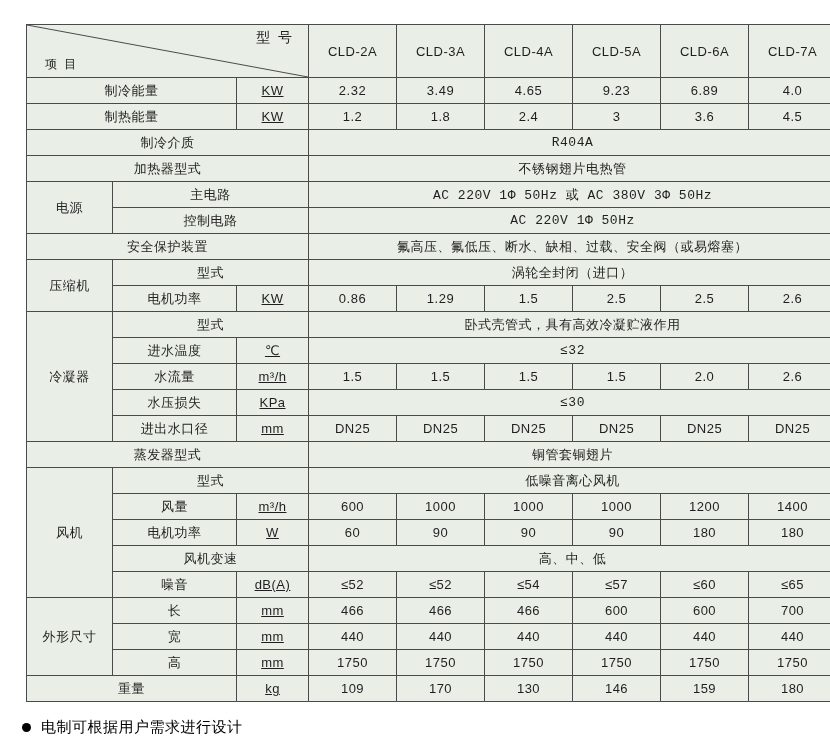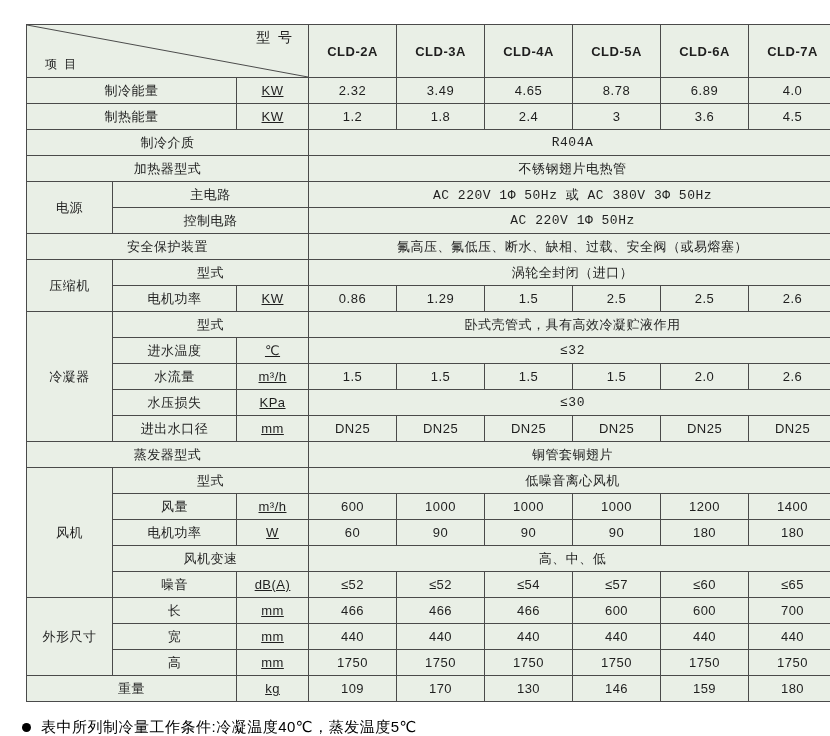--- a/index.html
+++ b/index.html
@@ -52,21 +52,21 @@
     font-size: 13px;
     letter-spacing: 1px;
   }
   td.wide {
     font-size: 13px;
     letter-spacing: 1px;
     font-family: Liberation Mono, monospace;
   }
   td.model-head {
     font-size: 14px;
-    font-weight: bold;
+    font-weight: normal;
     letter-spacing: 1px;
   }
   
   .corner {
     position: relative;
     height: 52px !important;
     padding: 0 !important;
     background: #e9efe6;
   }
   .corner .diag {
@@ -147,21 +147,21 @@
       <td class="model-head">CLD-6A</td>
       <td class="model-head">CLD-7A</td>
     </tr>
 
     <tr>
       <td colspan="2" class="label-left">制冷能量</td>
       <td class="unit">KW</td>
       <td class="val">2.32</td>
       <td class="val">3.49</td>
       <td class="val">4.65</td>
-      <td class="val">8.78</td>
+      <td class="val">9.23</td>
       <td class="val">6.89</td>
       <td class="val">4.0</td>
     </tr>
 
     <tr>
       <td colspan="2" class="label-left">制热能量</td>
       <td class="unit">KW</td>
       <td class="val">1.2</td>
       <td class="val">1.8</td>
       <td class="val">2.4</td>
@@ -345,22 +345,18 @@
       <td class="val">146</td>
       <td class="val">159</td>
       <td class="val">180</td>
     </tr>
   </tbody>
     </table>
 
   <div class="notes">
     <div class="note">
       <span class="bullet"></span>
-      <span class="note-text">表中所列制冷量工作条件:冷凝温度40℃，蒸发温度5℃</span>
-    </div>
-    <div class="note">
-      <span class="bullet"></span>
       <span class="note-text">电制可根据用户需求进行设计</span>
     </div>
 
   </div>
 
 </div>
 
 </body></html>

